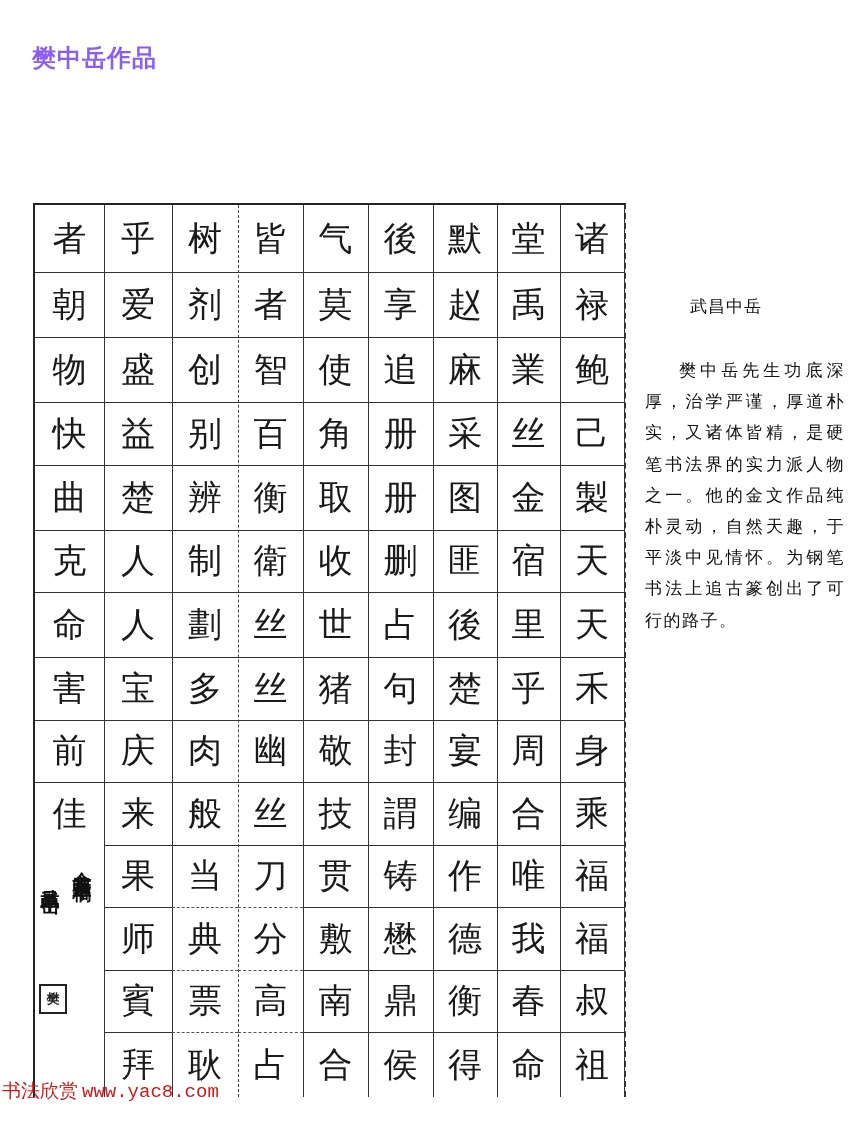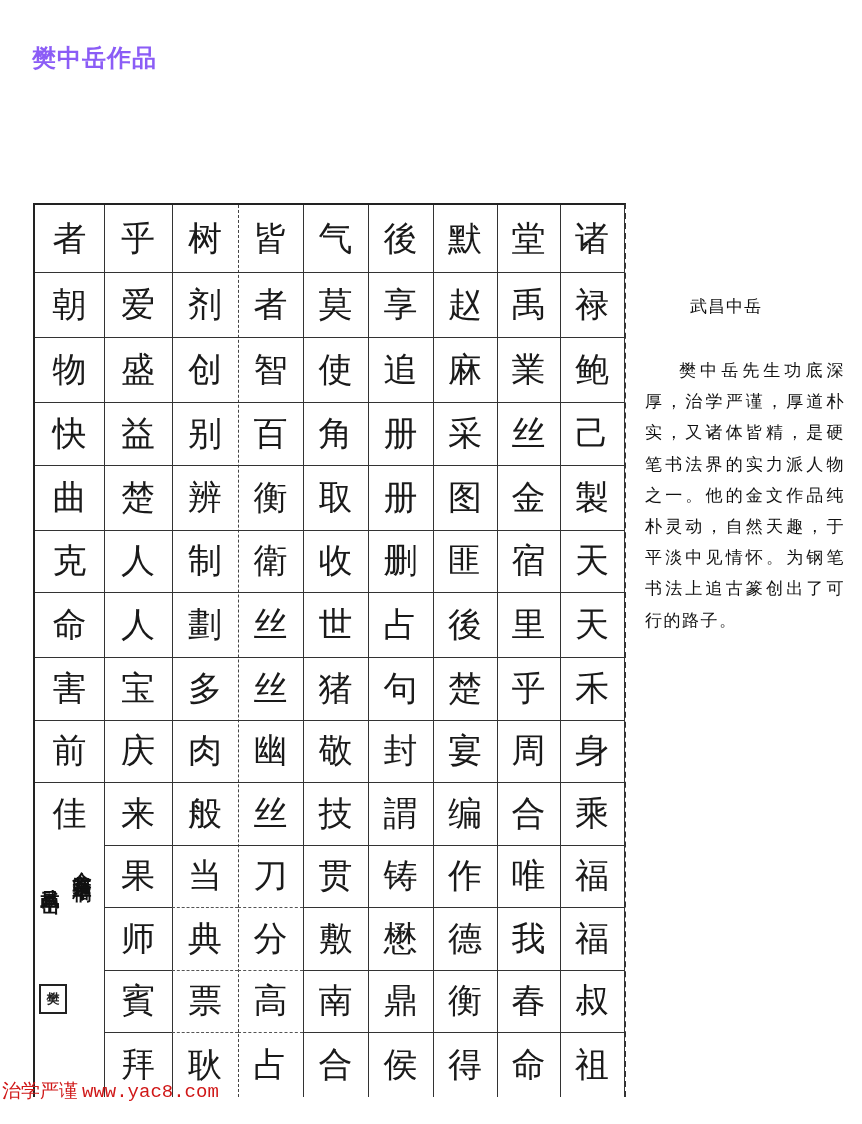--- a/index.html
+++ b/index.html
@@ -203,14 +203,14 @@
       <div class="cell" style="top: 702px; height: 63px;">福</div>
       <div class="cell" style="top: 765px; height: 62px;">叔</div>
       <div class="cell noborder" style="top: 827px; height: 65px;">祖</div>
     </div>
   </div>
 
 <div class="side-heading">武昌中岳</div>
 <div class="side-body">樊中岳先生功底深厚，治学严谨，厚道朴实，又诸体皆精，是硬笔书法界的实力派人物之一。他的金文作品纯朴灵动，自然天趣，于平淡中见情怀。为钢笔书法上追古篆创出了可行的路子。</div>
 
 <div class="watermark">
-  <span>治学严谨</span><span class="url">www.yac8.com</span>
+  <span>书法欣赏</span><span class="url">www.yac8.com</span>
 </div>
 
 </body></html>

